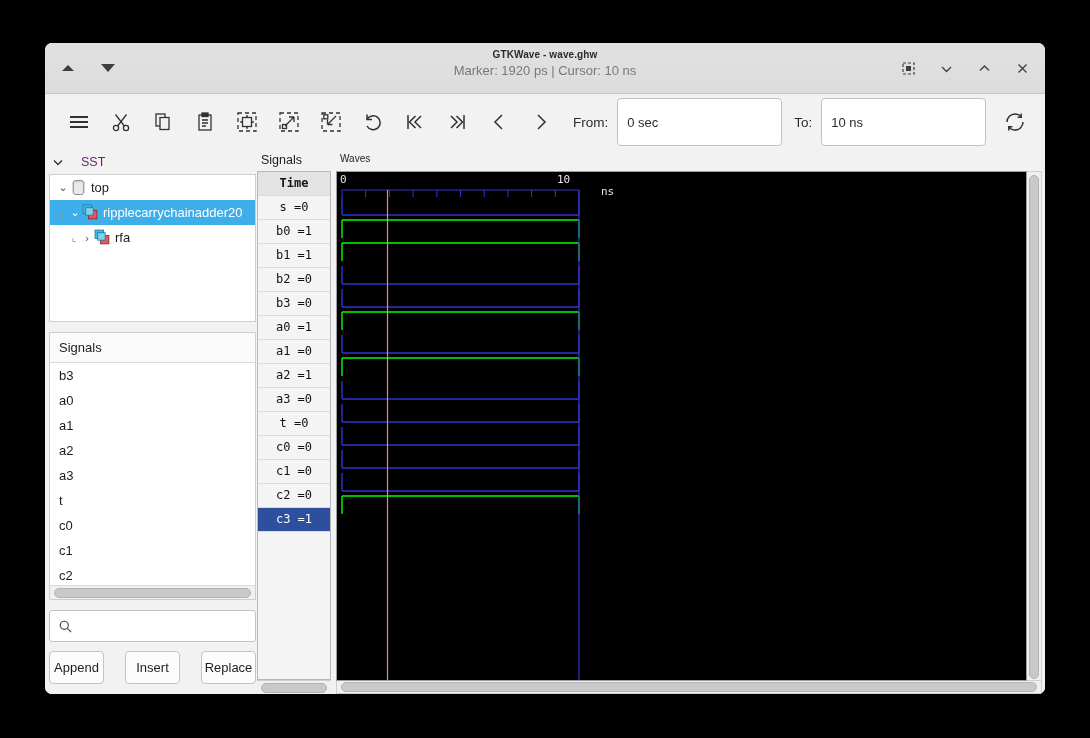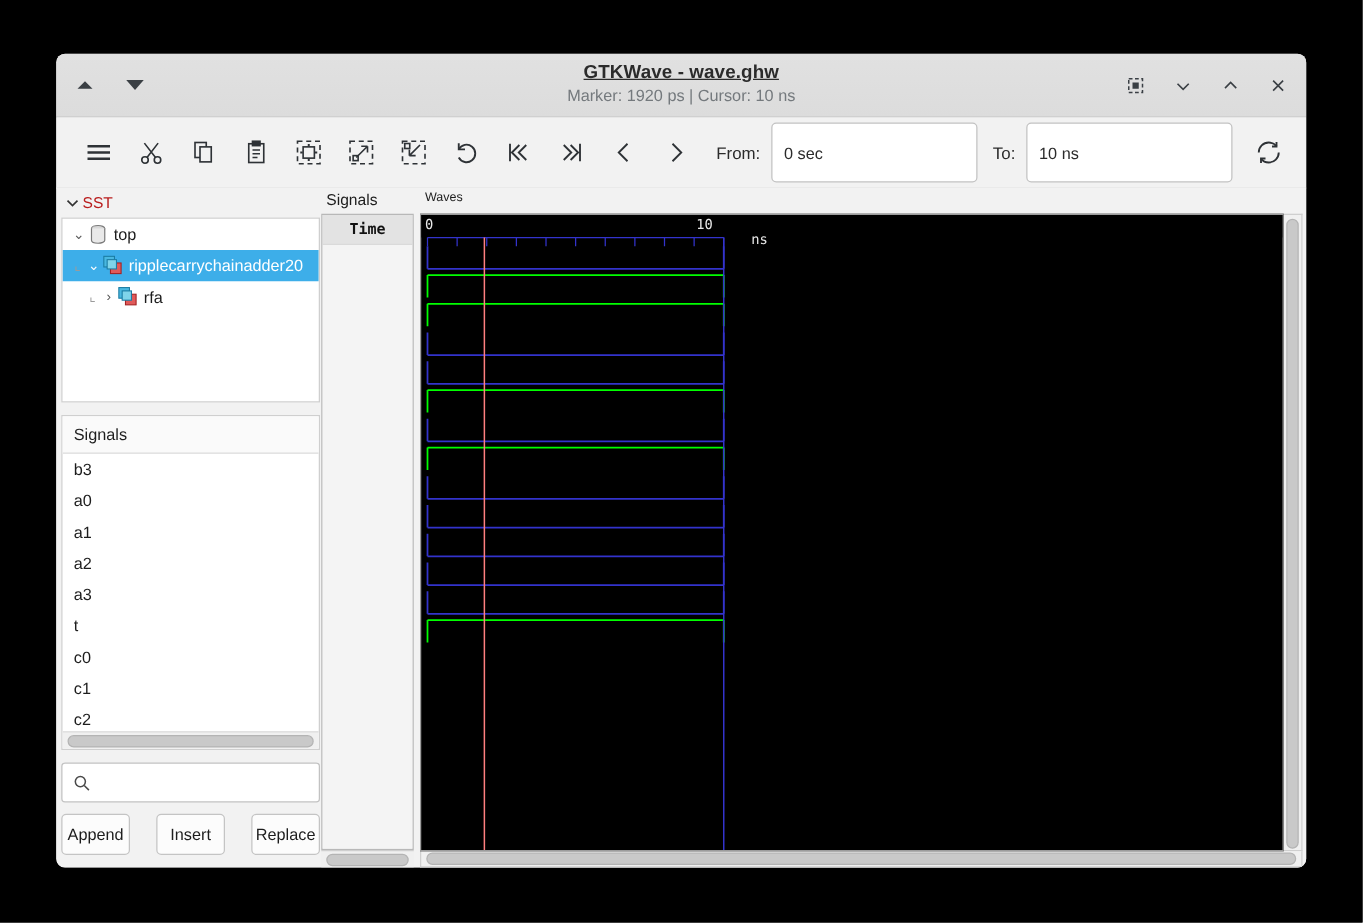--- a/index.html
+++ b/index.html
@@ -15,21 +15,21 @@
   .titlebar{
     position:relative;height:50px;
     background:linear-gradient(#e1e1e1,#dcdcdc);
     border-bottom:1px solid #c6c6c6;
   }
   .tb-left{position:absolute;left:10px;top:0;height:50px;display:flex;align-items:center;gap:14px;}
   .tri-btn{width:26px;height:26px;display:flex;align-items:center;justify-content:center;cursor:pointer;}
   .tri-up{width:0;height:0;border-left:6px solid transparent;border-right:6px solid transparent;border-bottom:6px solid #3a3f44;}
   .tri-dn{width:0;height:0;border-left:7px solid transparent;border-right:7px solid transparent;border-top:8px solid #3a3f44;}
   .tb-center{position:absolute;left:0;right:0;top:6px;text-align:center;pointer-events:none;}
-  .tb-title{font-size:15px;color:#2b2b2b;font-weight:600;letter-spacing:.1px;text-decoration:underline;}
+  .tb-title{font-size:10px;color:#2b2b2b;font-weight:600;letter-spacing:.1px;}
   .tb-sub{font-size:13px;color:#74797d;margin-top:3px;}
   .tb-right{position:absolute;right:12px;top:0;height:50px;display:flex;align-items:center;gap:16px;}
   .wbtn{width:22px;height:22px;display:flex;align-items:center;justify-content:center;cursor:pointer;color:#3a3f44;}
 
   
   .toolbar{
     position:relative;height:56px;background:#f2f2f2;
     border-bottom:1px solid #d3d3d3;display:flex;align-items:center;padding-left:14px;gap:2px;
   }
   .tbtn{width:40px;height:40px;display:flex;align-items:center;justify-content:center;border-radius:4px;cursor:pointer;color:#2e3236;}
@@ -37,21 +37,21 @@
   .fld{
     height:48px;width:165px;background:#fff;border:1px solid #c2c2c2;border-radius:4px;
     display:flex;align-items:center;padding:0 9px;font-size:13px;color:#2b2b2b;box-sizing:border-box;
   }
   .tb-spacer{flex:1;}
 
   
   .content{position:absolute;left:0;top:107px;right:0;bottom:0;background:#f2f2f2;display:flex;}
 
   .leftpane{width:211px;padding:3px 0 0 4px;box-sizing:border-box;display:flex;flex-direction:column;}
-  .sst-head{display:flex;align-items:center;gap:2px;height:18px;padding-left:3px;font-size:12.5px;color:#b91c1c;}
+  .sst-head{display:flex;align-items:center;gap:17px;height:18px;padding-left:3px;font-size:12.5px;color:#701a75;}
   .tree-box{
     margin-top:3px;height:146px;background:#fff;border:1px solid #cfcfcf;overflow:hidden;position:relative;
   }
   .trow{display:flex;align-items:center;height:25px;font-size:13px;color:#1d1d1d;white-space:nowrap;padding-left:6px;}
   .trow.sel{background:#3daee9;color:#fff;}
   .chev{width:14px;display:inline-block;text-align:center;font-size:11px;color:#555;}
   .trow.sel .chev{color:#fff;}
   .dash{width:12px;display:inline-block;color:#9b9b9b;font-size:11px;text-align:center;}
   .ico{width:17px;height:17px;margin-right:4px;flex:0 0 auto;}
 
@@ -309,20 +309,36 @@
         <div class="gbtn">Replace</div>
       </div>
     </div>
 
     <div class="rightpane">
 
       <div class="namepane">
         <div class="np-head">Signals</div>
         <div class="np-box">
           <div class="np-row hdr">Time</div>
+          <div id="np-rows" style="display:flex;flex-direction:column">
+              <div class="np-row">s =0</div>
+              <div class="np-row">b0 =1</div>
+              <div class="np-row">b1 =1</div>
+              <div class="np-row">b2 =0</div>
+              <div class="np-row">b3 =0</div>
+              <div class="np-row">a0 =1</div>
+              <div class="np-row">a1 =0</div>
+              <div class="np-row">a2 =1</div>
+              <div class="np-row">a3 =0</div>
+              <div class="np-row">t =0</div>
+              <div class="np-row">c0 =0</div>
+              <div class="np-row">c1 =0</div>
+              <div class="np-row">c2 =0</div>
+              <div class="np-row sel">c3 =1</div>
+            </div>
           <div class="np-fill"></div>
         </div>
         <div class="np-scroll">
             <div class="np-thumb"></div>
           </div>
       </div>
 
       <div class="wavepane">
         <div class="wp-head">Waves</div>
         <div class="wp-body">

